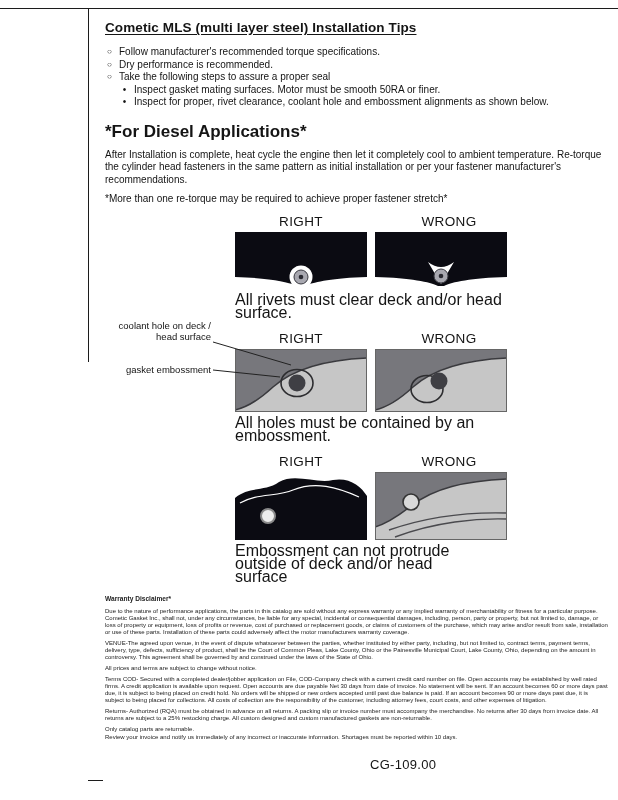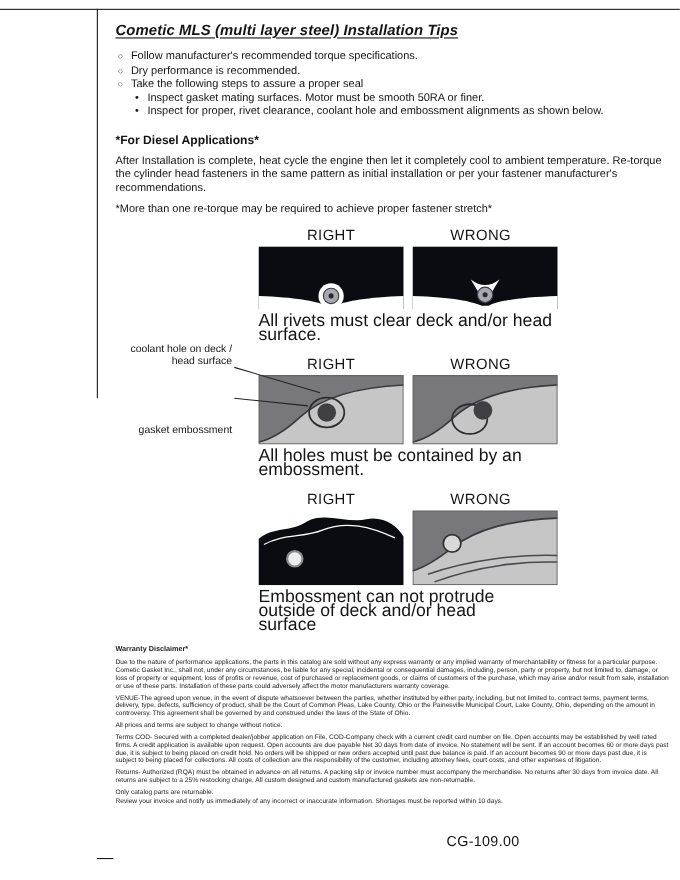--- a/index.html
+++ b/index.html
@@ -5,52 +5,52 @@
   * { margin:0; padding:0; box-sizing:border-box; }
   html,body { width:618px; height:800px; }
   body { background:#ffffff; font-family:"Liberation Sans","DejaVu Sans",sans-serif; color:#141414; position:relative; overflow:hidden; }
 
   .rule-top  { position:absolute; top:8px;  left:0;    width:618px; height:1px; background:#1c1c1c; }
   .rule-left { position:absolute; top:8px;  left:88px; width:1px;  height:354px; background:#1c1c1c; }
   .rule-stub { position:absolute; top:780px; left:88px; width:15px; height:1px; background:#1c1c1c; }
 
   .content { position:absolute; left:105px; top:20px; width:503px; }
 
-  .title { font-size:13.5px; font-weight:700; text-decoration:underline; text-underline-offset:2px; margin-bottom:11px; letter-spacing:.1px;font-style:italic; }
+  .title { font-size:13.5px; font-weight:700; text-decoration:underline; text-underline-offset:2px; margin-bottom:11px; letter-spacing:.1px; }
 
   .brow { display:flex; gap:5px; font-size:10px; line-height:12.5px; }
   .brow .glyph { flex:0 0 9px; width:9px; text-align:center; }
   .bg1 { font-size:8px; }
   .bg2 { font-size:10px; }
   .brow.sub { margin-left:15px; }
 
-  .diesel-h { font-size:11px; font-weight:700; margin-top:13px; }
+  .diesel-h { font-size:17px; font-weight:700; margin-top:13px; }
   .para { font-size:10px; line-height:12.5px; margin-top:7px; width:497px; }
 
   .diagrams { position:relative; margin-top:8px; width:503px; }
   .connectors { position:absolute; left:0; top:0; pointer-events:none; }
   .connectors line { stroke:#222; stroke-width:1; }
   .callout { position:absolute; left:8px; width:98px; text-align:right; font-size:9.5px; line-height:11px; }
   .c1 { top:106px; }
-  .c2 { top:150px;margin-top:30px; }
+  .c2 { top:150px; }
 
   .drow { margin-left:130px; width:272px; }
-  .dhead { display:flex; gap:4px; margin-bottom:3px; }
+  .dhead { display:flex; gap:16px; margin-bottom:3px; }
   .dhead span { flex:0 0 132px; text-align:center; font-size:13.5px; line-height:15px; letter-spacing:.4px; }
   .dpanels { display:flex; gap:8px; }
   .dpanels svg { display:block; }
   .dcap { font-size:16px; line-height:13px; margin-top:4px; margin-bottom:12px; }
   .dcap.two { width:235px; }
 
   .warranty { margin-top:12px; width:503px; font-size:6px; line-height:7px; color:#222; }
   .warranty h3 { font-size:6.6px; font-weight:700; margin-bottom:6px; }
   .warranty p { margin-bottom:4px; }
   .warranty p.tight { margin-bottom:1px; }
 
-  .footer { position:absolute; left:406px; top:757px; font-size:13px; letter-spacing:.3px; }
+  .footer { position:absolute; left:370px; top:757px; font-size:13px; letter-spacing:.3px; }
 </style>
 </head>
 <body>
 
 <div>
   <div class="rule-top"></div>
   <div class="rule-left"></div>
   <div class="rule-stub"></div>
 
   <div class="content">

